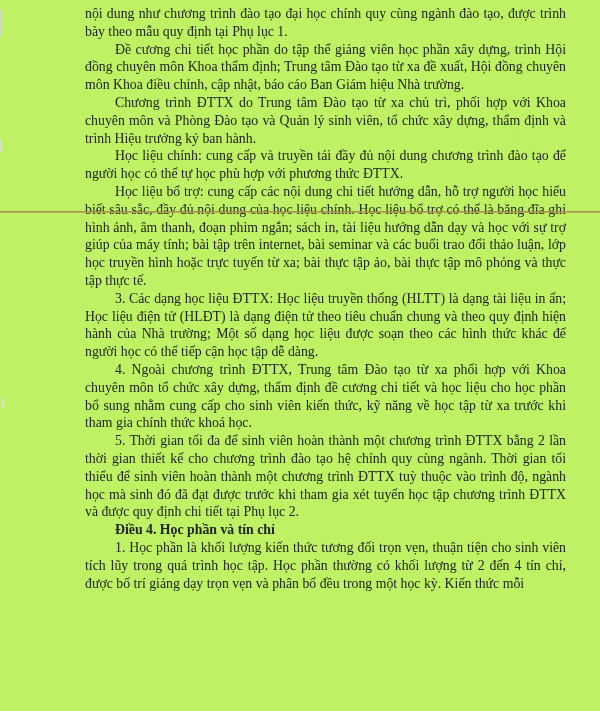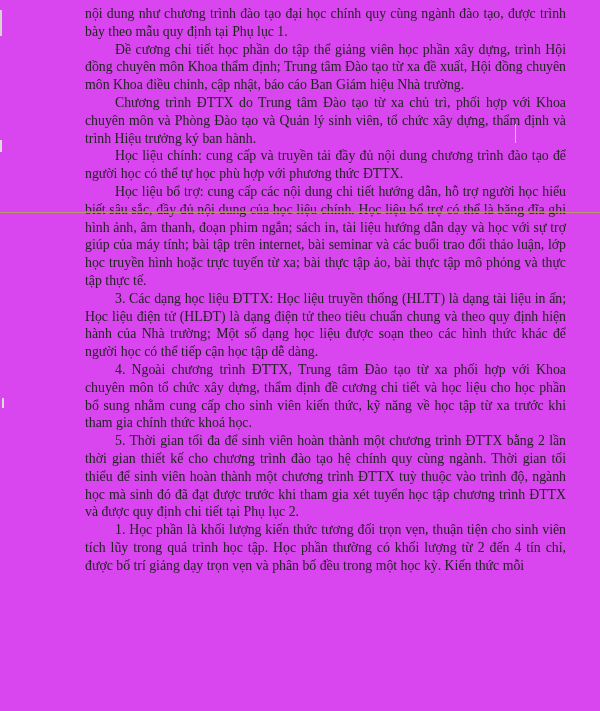--- a/index.html
+++ b/index.html
@@ -4,21 +4,21 @@
 <style>
   html,body{margin:0;padding:0;}
   body{
     width:600px;height:711px;
     font-family:"Liberation Serif","DejaVu Serif",serif;
     background:#e9e9e9;
   }
   .page{
     position:relative;
     width:600px;height:711px;
-    background:#d946ef;
+    background:#bef264;
     overflow:hidden;
     color:#232323;
   }
   .text-block{
     position:absolute;
     left:85px; top:5px;
     width:481px;
     font-size:13.8px;
     line-height:17.8px;
     text-align:justify;
@@ -64,20 +64,21 @@
 
   <div class="text-block">
     <p class="no-indent">nội dung như chương trình đào tạo đại học chính quy cùng ngành đào tạo, được trình bày theo mẫu quy định tại Phụ lục 1.</p>
     <p>Đề cương chi tiết học phần do tập thể giảng viên học phần xây dựng, trình Hội đồng chuyên môn Khoa thẩm định; Trung tâm Đào tạo từ xa đề xuất, Hội đồng chuyên môn Khoa điều chỉnh, cập nhật, báo cáo Ban Giám hiệu Nhà trường.</p>
     <p>Chương trình ĐTTX do Trung tâm Đào tạo từ xa chủ trì, phối hợp với Khoa chuyên môn và Phòng Đào tạo và Quản lý sinh viên, tổ chức xây dựng, thẩm định và trình Hiệu trưởng ký ban hành.</p>
     <p>Học liệu chính: cung cấp và truyền tải đầy đủ nội dung chương trình đào tạo để người học có thể tự học phù hợp với phương thức ĐTTX.</p>
     <p>Học liệu bổ trợ: cung cấp các nội dung chi tiết hướng dẫn, hỗ trợ người học hiểu biết sâu sắc, đầy đủ nội dung của học liệu chính. Học liệu bổ trợ có thể là băng đĩa ghi hình ảnh, âm thanh, đoạn phim ngắn; sách in, tài liệu hướng dẫn dạy và học với sự trợ giúp của máy tính; bài tập trên internet, bài seminar và các buổi trao đổi thảo luận, lớp học truyền hình hoặc trực tuyến từ xa; bài thực tập ảo, bài thực tập mô phỏng và thực tập thực tế.</p>
     <p>3. Các dạng học liệu ĐTTX: Học liệu truyền thống (HLTT) là dạng tài liệu in ấn; Học liệu điện tử (HLĐT) là dạng điện tử theo tiêu chuẩn chung và theo quy định hiện hành của Nhà trường; Một số dạng học liệu được soạn theo các hình thức khác để người học có thể tiếp cận học tập dễ dàng.</p>
     <p>4. Ngoài chương trình ĐTTX, Trung tâm Đào tạo từ xa phối hợp với Khoa chuyên môn tổ chức xây dựng, thẩm định đề cương chi tiết và học liệu cho học phần bổ sung nhằm cung cấp cho sinh viên kiến thức, kỹ năng về học tập từ xa trước khi tham gia chính thức khoá học.</p>
     <p>5. Thời gian tối đa để sinh viên hoàn thành một chương trình ĐTTX bằng 2 lần thời gian thiết kế cho chương trình đào tạo hệ chính quy cùng ngành. Thời gian tối thiểu để sinh viên hoàn thành một chương trình ĐTTX tuỳ thuộc vào trình độ, ngành học mà sinh đó đã đạt được trước khi tham gia xét tuyển học tập chương trình ĐTTX và được quy định chi tiết tại Phụ lục 2.</p>
+    <p class="heading">Điều 4. Học phần và tín chỉ</p>
     <p>1. Học phần là khối lượng kiến thức tương đối trọn vẹn, thuận tiện cho sinh viên tích lũy trong quá trình học tập. Học phần thường có khối lượng từ 2 đến 4 tín chỉ, được bố trí giảng dạy trọn vẹn và phân bố đều trong một học kỳ. Kiến thức mỗi</p>
   </div>
 
   <div class="gold-line"></div>
   <div class="v-artifact"></div>
   <div class="speck-1"></div>
   <div class="speck-2"></div>
   <div class="speck-3"></div>
 
 </div>

